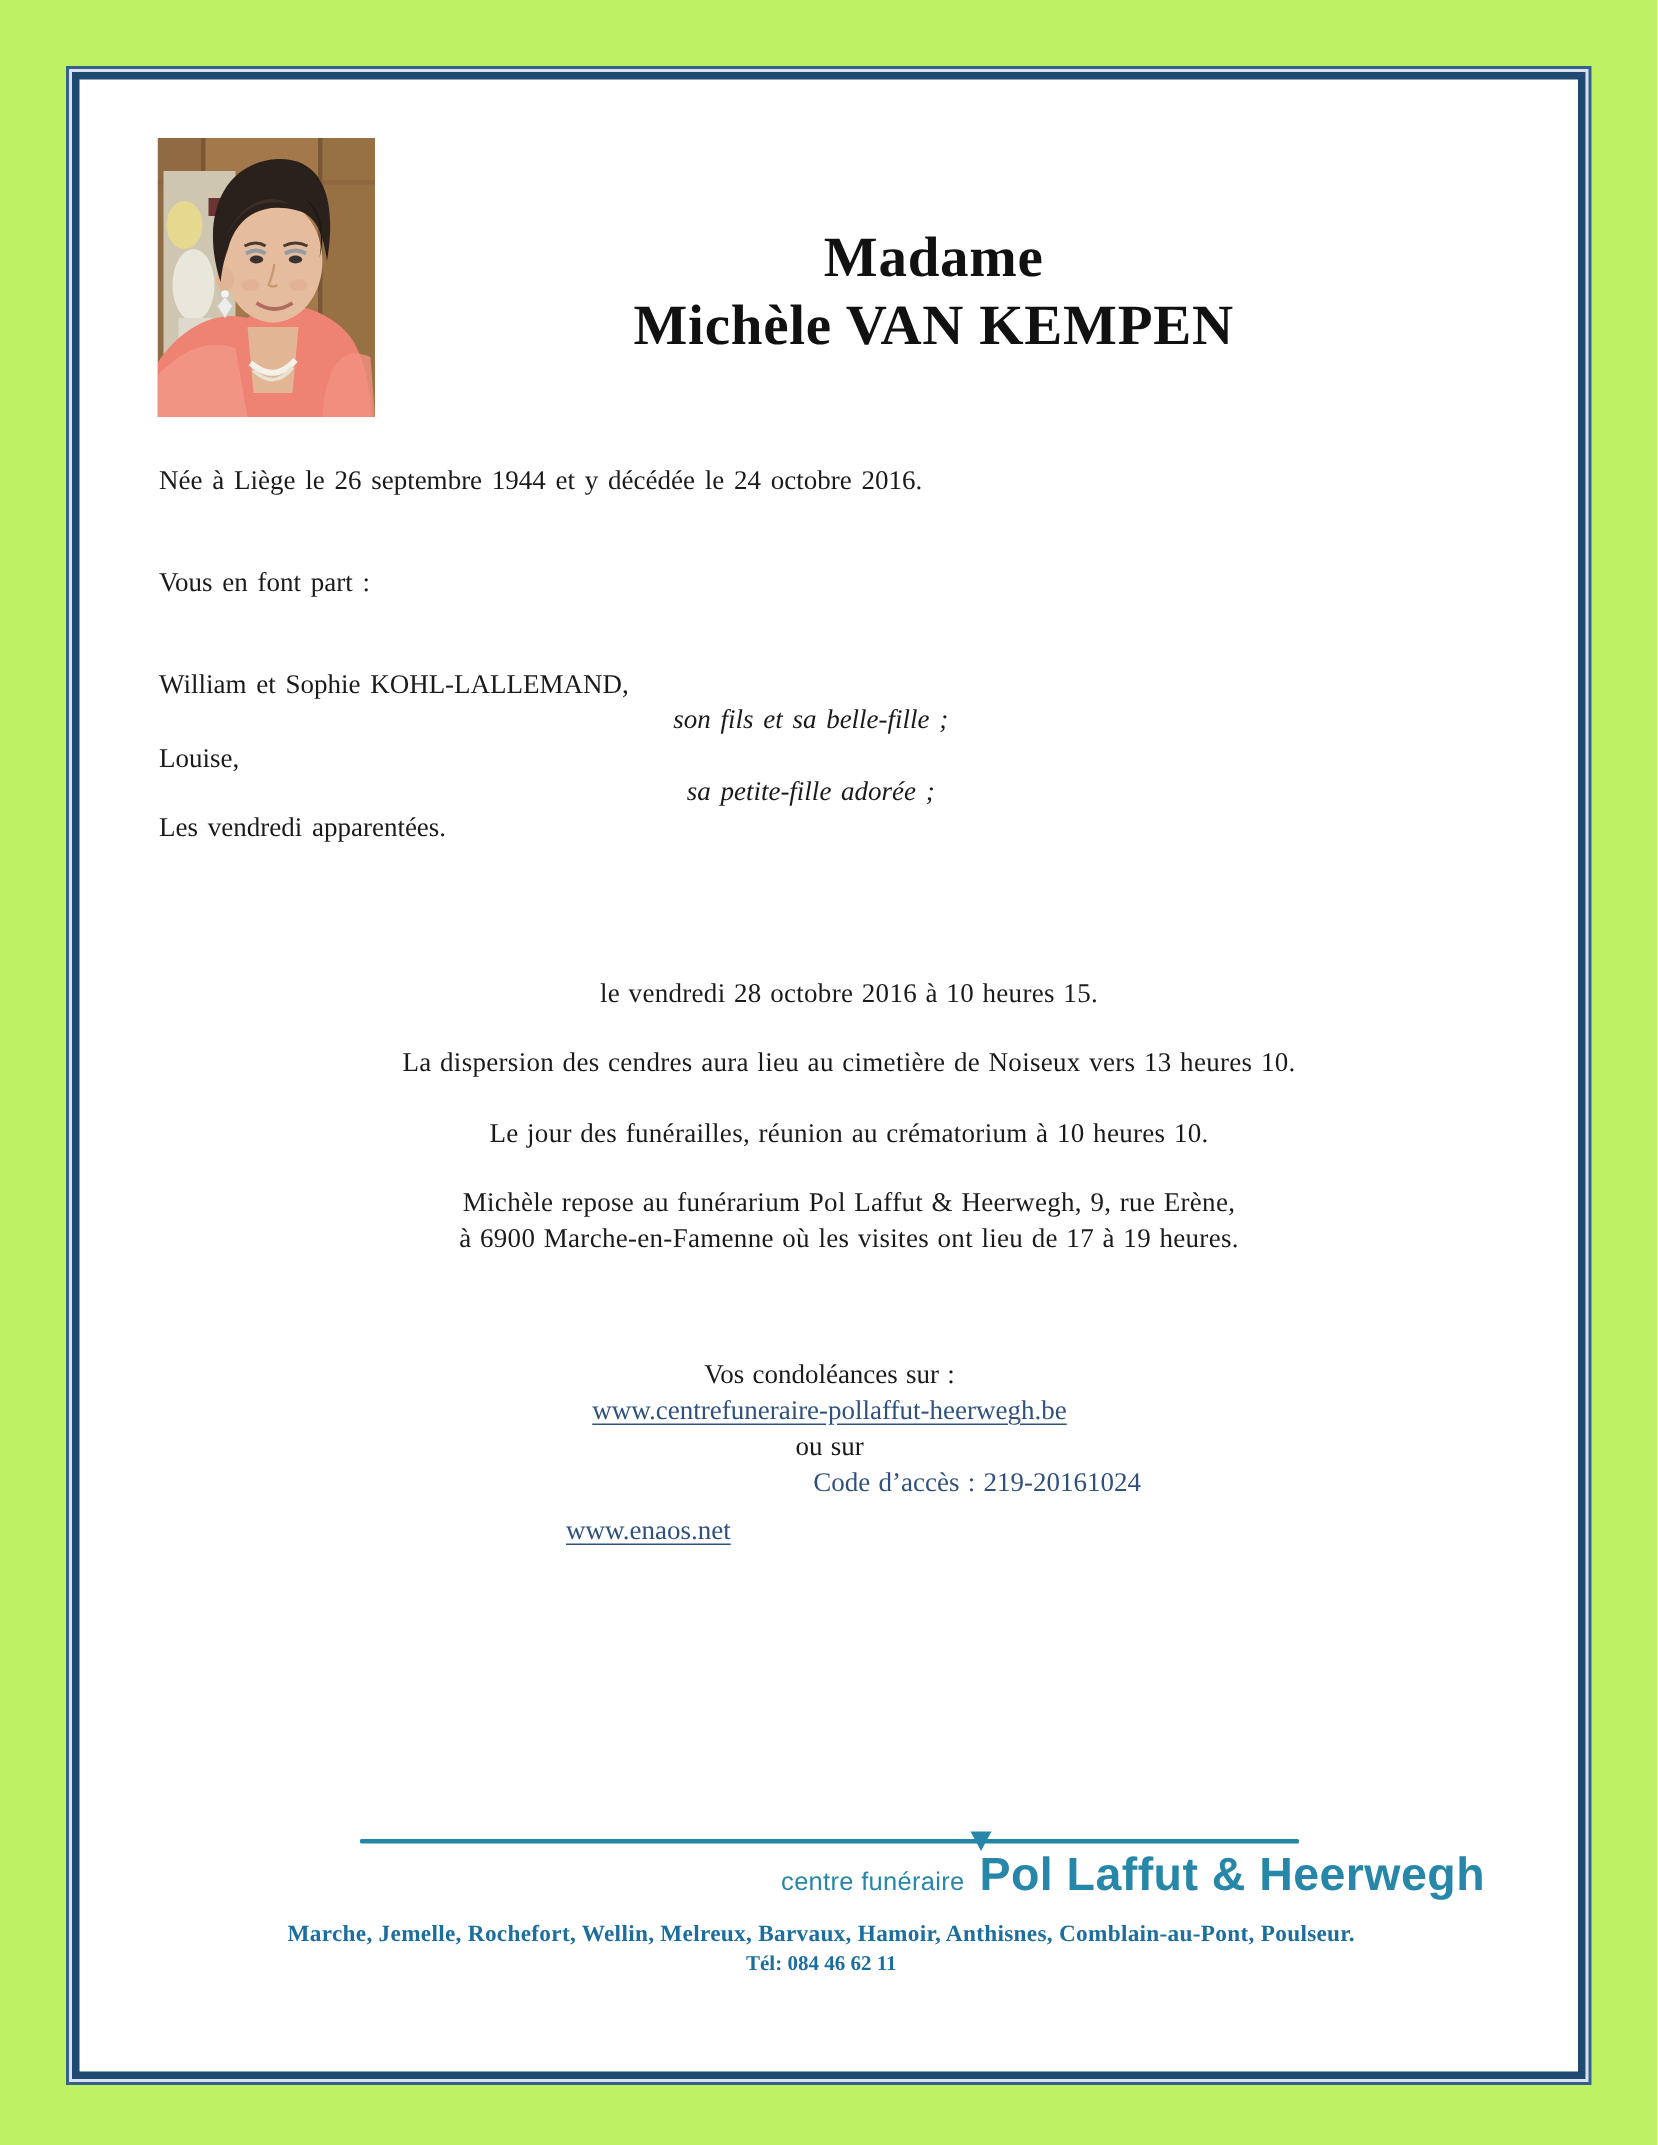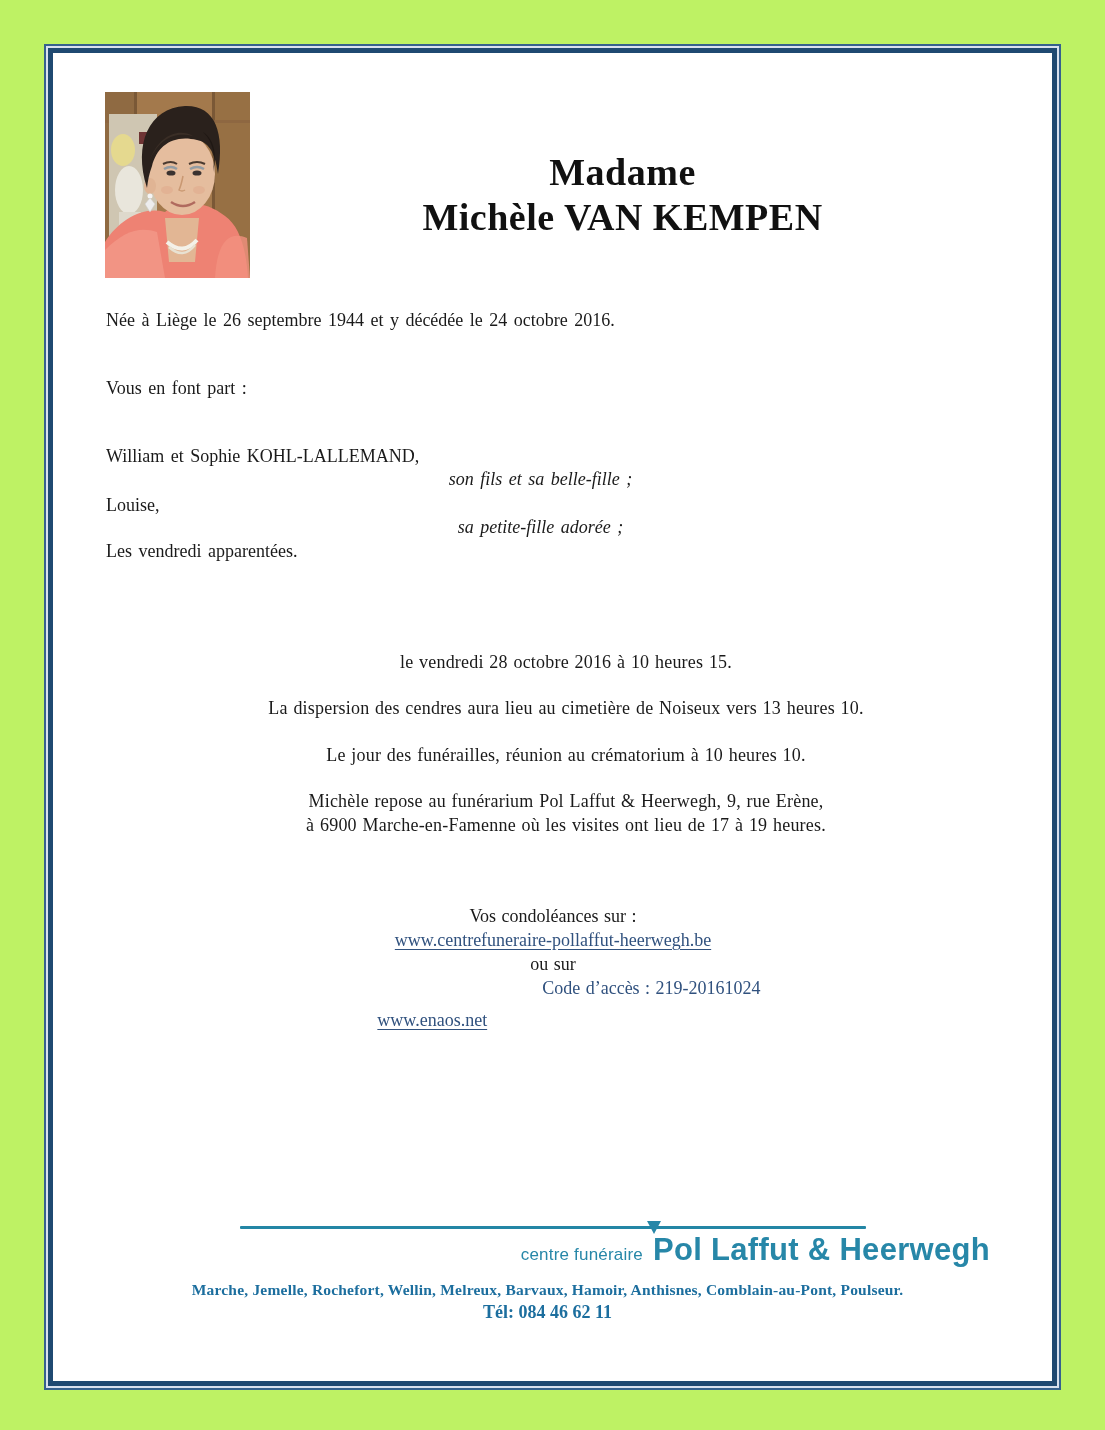--- a/index.html
+++ b/index.html
@@ -45,21 +45,21 @@
   .brand-triangle{
     position:absolute;left:-6px;top:-11px;width:0;height:0;
     border-left:7px solid transparent;border-right:7px solid transparent;border-top:13px solid #2787A8;
   }
   .cities{
     position:absolute;left:105px;top:1281px;width:885px;text-align:center;
     font-size:15.5px;font-weight:bold;color:#1C6E9E;letter-spacing:.2px;white-space:nowrap;
   }
   .tel{
     position:absolute;left:105px;top:1302px;width:885px;text-align:center;
-    font-size:18px;font-weight:bold;color:#1C6E9E;
+    font-size:14px;font-weight:bold;color:#1C6E9E;
   }
 </style>
 </head>
 <body>
 
 <div class="page">
 
   <div class="frame">
     <div class="frame-inner"></div>
   </div>

